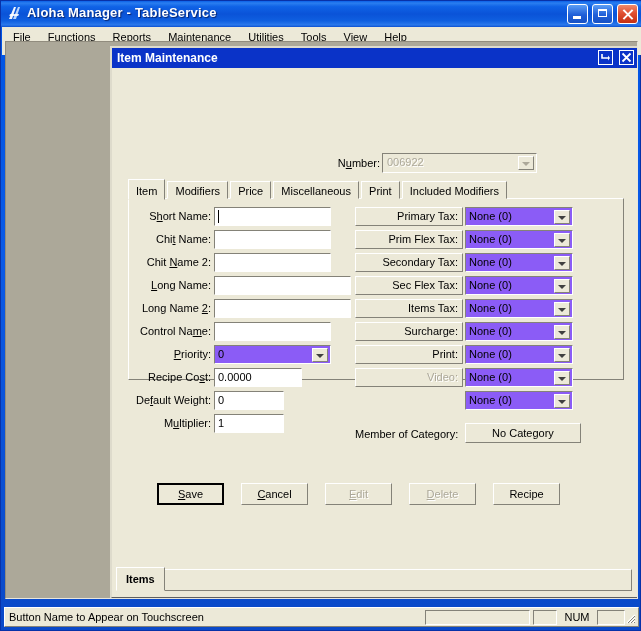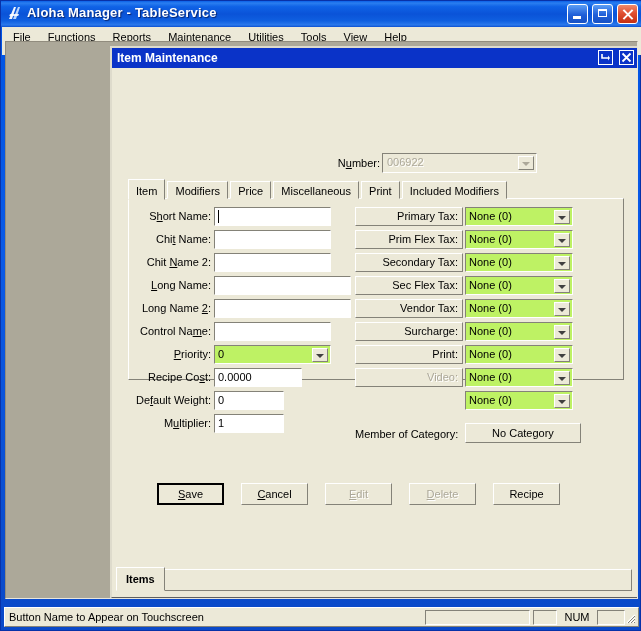--- a/index.html
+++ b/index.html
@@ -305,21 +305,21 @@
   .caret {
     position: absolute;
     left: 3px; top: 2px;
     width: 1px; height: 13px;
     background: #000000;
   }
   .combo {
     position: absolute;
     top: 0;
     height: 19px;
-    background: #bef264;
+    background: #8b5cf6;
     border: 1px solid;
     border-color: #848278 #ffffff #ffffff #848278;
     box-sizing: border-box;
   }
   .combo .cval {
     position: absolute;
     left: 3px; top: 2px;
     font-size: 11px;
     color: #000000;
     white-space: nowrap;
@@ -635,21 +635,21 @@
 
           <div class="frow" style="left:243px; top:208px; width:250px;">
             <span class="btnlabel" style="left:0; width:108px;">Sec Flex Tax:</span>
             <span class="combo" style="left:110px; width:108px;">
               <span class="cval">None (0)</span>
               <span class="combo-arrow"></span>
             </span>
           </div>
 
           <div class="frow" style="left:243px; top:231px; width:250px;">
-            <span class="btnlabel" style="left:0; width:108px;">Vendor Tax:</span>
+            <span class="btnlabel" style="left:0; width:108px;">Items Tax:</span>
             <span class="combo" style="left:110px; width:108px;">
               <span class="cval">None (0)</span>
               <span class="combo-arrow"></span>
             </span>
           </div>
 
           <div class="frow" style="left:243px; top:254px; width:250px;">
             <span class="btnlabel" style="left:0; width:108px;">Surcharge:</span>
             <span class="combo" style="left:110px; width:108px;">
               <span class="cval">None (0)</span>

